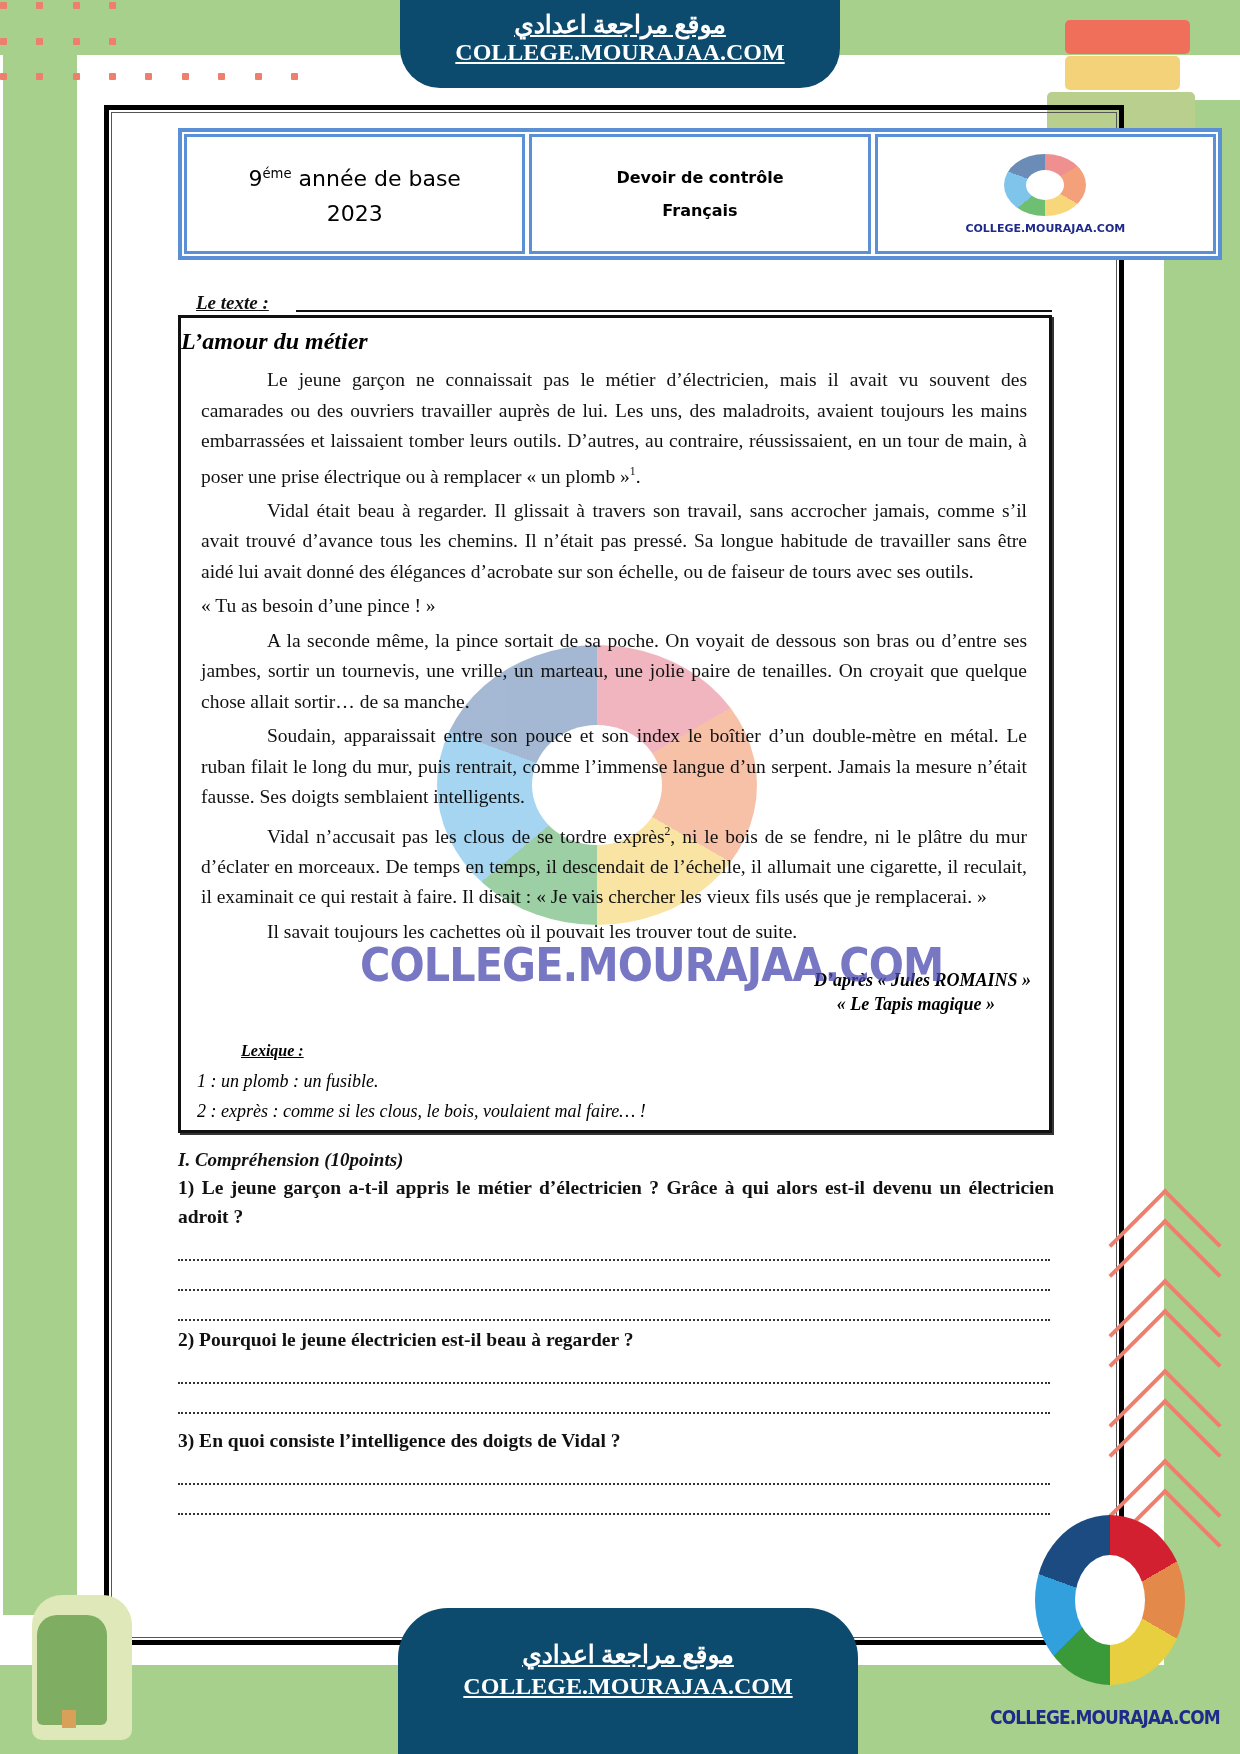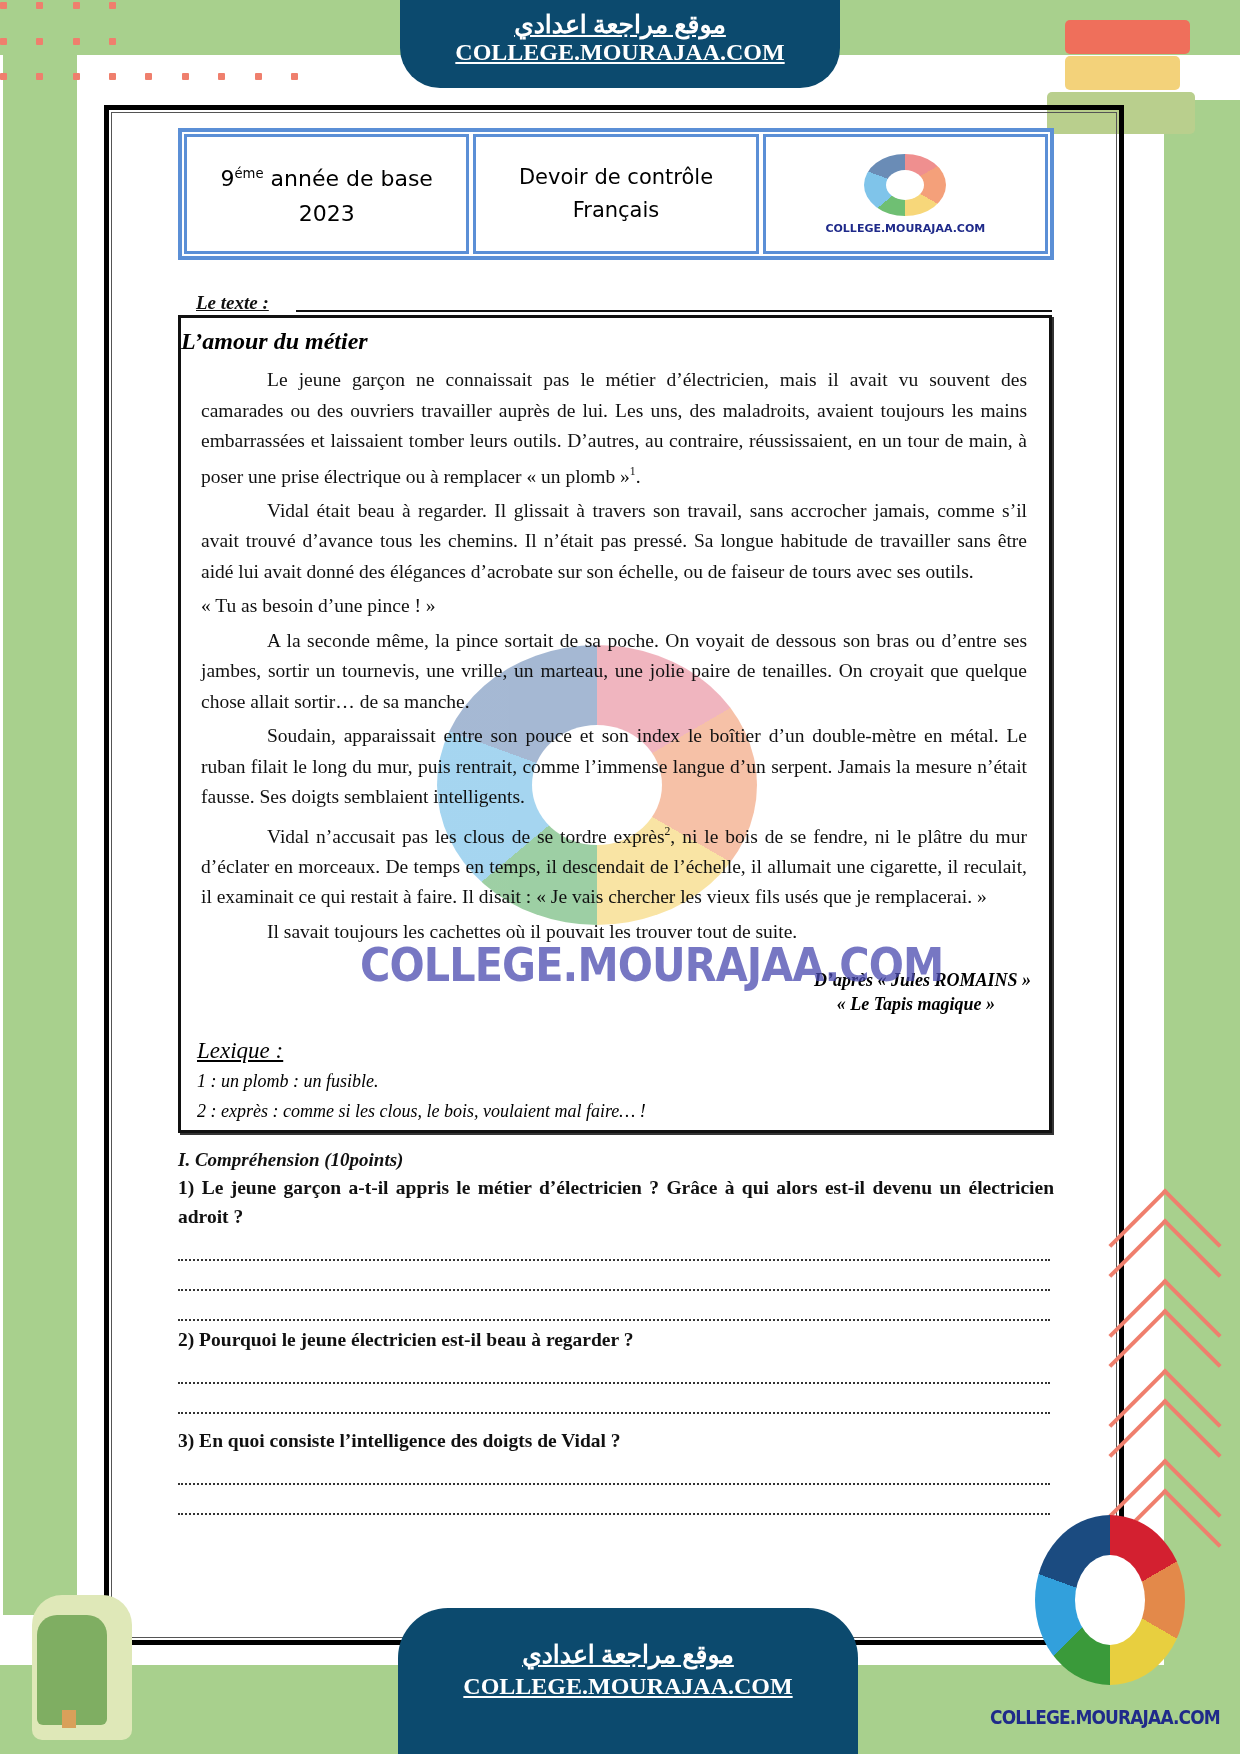--- a/index.html
+++ b/index.html
@@ -4,40 +4,40 @@
 <style>
   html, body { margin:0; padding:0; }
   body { width:1240px; height:1754px; position:relative; background:#ffffff; overflow:hidden; font-family:"Liberation Serif", serif; }
   .green { background:#a8d08d; position:absolute; }
   .dot { position:absolute; width:7px; height:7px; background:#ef7f6d; border-radius:1px; }
   .banner { position:absolute; background:#0c4a6e; color:#fff; text-align:center; font-family:Liberation Serif, serif; }
   .banner .ar { font-size:25px; font-weight:bold; text-decoration:underline; direction:rtl; }
   .banner .en { font-size:24px; font-weight:bold; text-decoration:underline; letter-spacing:0px; }
   .page-border { position:absolute; left:104px; top:105px; width:1020px; height:1540px; border:5px solid #000; box-sizing:border-box; }
   .page-border-inner { position:absolute; left:111px; top:112px; width:1006px; height:1526px; border:1px solid #555; box-sizing:border-box; }
-  .header-table { position:absolute; left:178px; top:128px; width:876px; height:132px; border:4px solid #5b8fd6; box-sizing:border-box; display:flex; background:#fff; }
+  .header-table { position:absolute; left:178px; top:128px; width:1044px; height:132px; border:4px solid #5b8fd6; box-sizing:border-box; display:flex; background:#fff; }
   .header-cell { flex:1; border:3px solid #5b8fd6; box-sizing:border-box; margin:2px; display:flex; flex-direction:column; align-items:center; justify-content:center; font-family:"DejaVu Sans", sans-serif; color:#000; text-align:center; }
   .hc1 { font-size:22px; line-height:34px; }
-  .hc2 { font-size:21px; font-weight:normal; line-height:33px; }
+  .hc2 { font-size:16px; font-weight:bold; line-height:33px; }
   sup { font-size:0.6em; }
   .logo-ring { width:82px; height:62px; border-radius:50%; position:relative;
     background: conic-gradient(#ef8f8f 0 60deg, #f4a07a 60deg 120deg, #f7d77a 120deg 180deg, #6fbf73 180deg 230deg, #7fc4ea 230deg 290deg, #6a8cb6 290deg 360deg); }
   .logo-ring::after { content:""; position:absolute; left:22px; top:16px; width:38px; height:30px; border-radius:50%; background:#fff; }
   .logo-text { font-family:"DejaVu Sans", sans-serif; font-weight:bold; font-size:11px; color:#1f2a8a; margin-top:6px; }
   .le-texte { position:absolute; left:196px; top:292px; font-size:19px; font-style:italic; font-weight:bold; text-decoration:underline; color:#111; }
   .le-texte-line { position:absolute; left:296px; top:310px; width:756px; height:2px; background:#111; }
   .textbox { position:absolute; left:178px; top:315px; width:874px; height:818px; border:3px solid #111; box-shadow:2px 2px 0 #333; box-sizing:border-box; }
   .title { position:absolute; left:0; right:0; top:10px; text-align:left; font-size:24px; font-style:italic; font-weight:bold; }
   .prose { position:absolute; left:16px; right:18px; top:43px; font-size:19.5px; line-height:30.5px; text-align:justify; color:#111; }
   .prose p { margin:4px; }
   .indent { text-indent:66px; }
   .src { position:absolute; right:18px; top:650px; text-align:right; font-style:italic; font-weight:bold; font-size:18px; line-height:24px; }
   .src .s2 { margin-right:36px; }
   .lexique { position:absolute; left:16px; top:718px; font-size:18px; line-height:30px; font-style:italic; }
-  .lexique .lt { font-weight:normal; text-decoration:underline; font-size:23px; }
+  .lexique .lt { font-weight:bold; text-decoration:underline; font-size:16px;margin-left:44px; }
   .watermark-ring { position:absolute; left:437px; top:645px; width:320px; height:280px; border-radius:50%; opacity:0.55;
     background: conic-gradient(#e57a8c 0 60deg, #f08f60 60deg 120deg, #f5cf5a 120deg 180deg, #4ea85a 180deg 230deg, #5cb3e4 230deg 290deg, #5c7fb0 290deg 360deg); }
   .watermark-ring::after { content:""; position:absolute; left:95px; top:80px; width:130px; height:120px; border-radius:50%; background:#fff; }
   .watermark-text { position:absolute; left:360px; top:938px; font-family:"DejaVu Sans", sans-serif; font-weight:bold; font-size:46px; color:#4a4ab0; opacity:0.75; letter-spacing:-1px; transform:scaleX(0.9); transform-origin:left; }
   .questions { position:absolute; left:178px; top:1147px; width:876px; color:#111; }
   .q-head { font-size:19px; font-style:italic; font-weight:bold; line-height:26px; }
   .q { font-size:19.5px; font-weight:bold; line-height:29px; text-align:justify; }
   .dots { height:30px; border-bottom:2px dotted #333; box-sizing:border-box; margin-right:4px; }
   .chev { position:absolute; width:80px; height:80px; border-top:4px solid #ef7f6d; border-left:4px solid #ef7f6d; transform:rotate(45deg); box-sizing:border-box; }
   .books { position:absolute; left:1045px; top:20px; width:150px; height:120px; }

